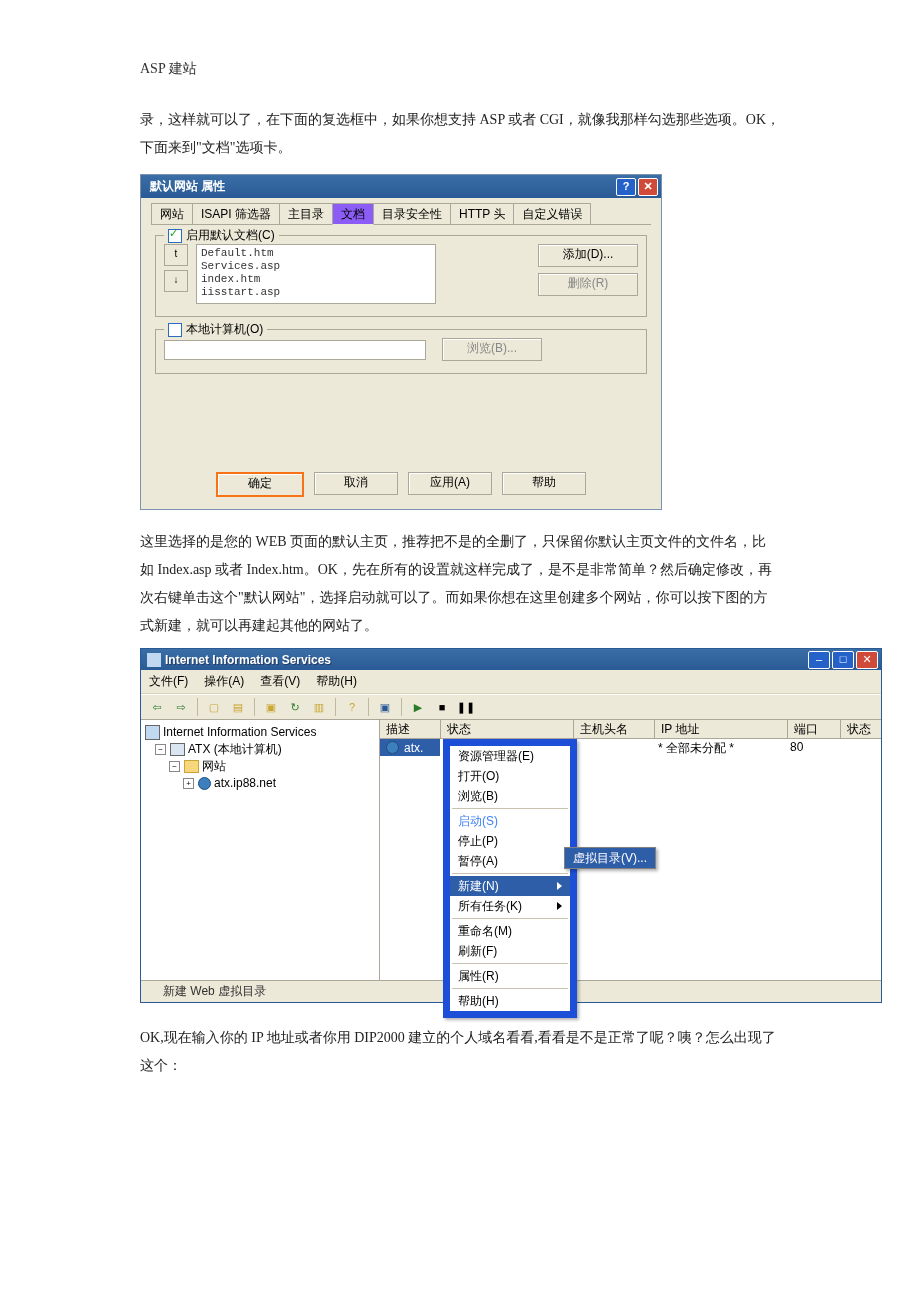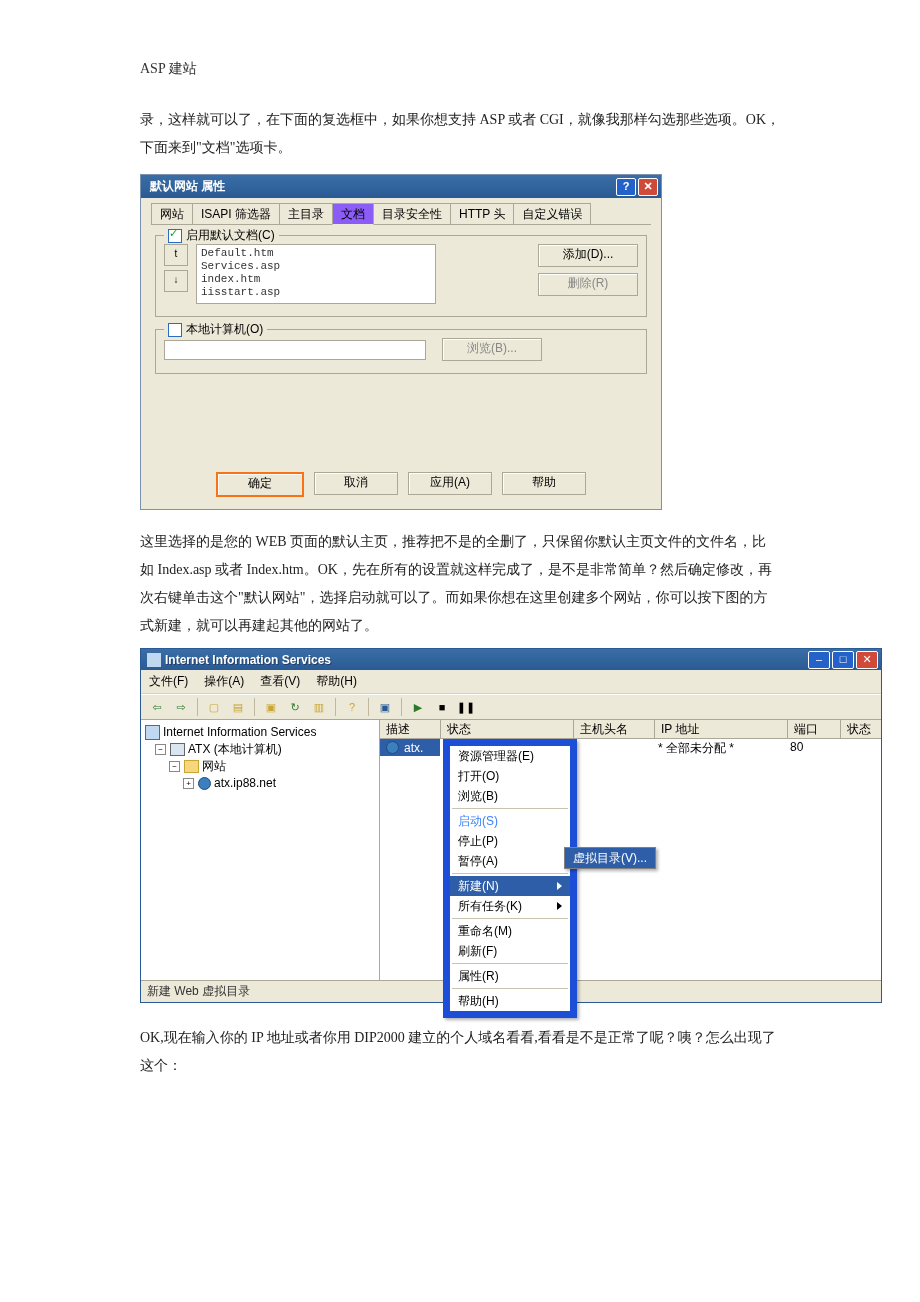--- a/index.html
+++ b/index.html
@@ -328,21 +328,21 @@
     box-shadow:2px 2px 3px rgba(0,0,0,.3);
     padding:2px 8px;
     font-size:12px;
     line-height:16px;
     z-index:11;
   }
 
   .iis-status {
     background:#ece9d8;
     border-top:1px solid #aca899;
-    padding:2px 6px;
+    padding:2px 22px;
     font-size:12px;
     color:#333;
   }
 </style>
 </head>
 <body>
 
 <div class="page">
   <div class="doc-title">ASP 建站</div>
 

